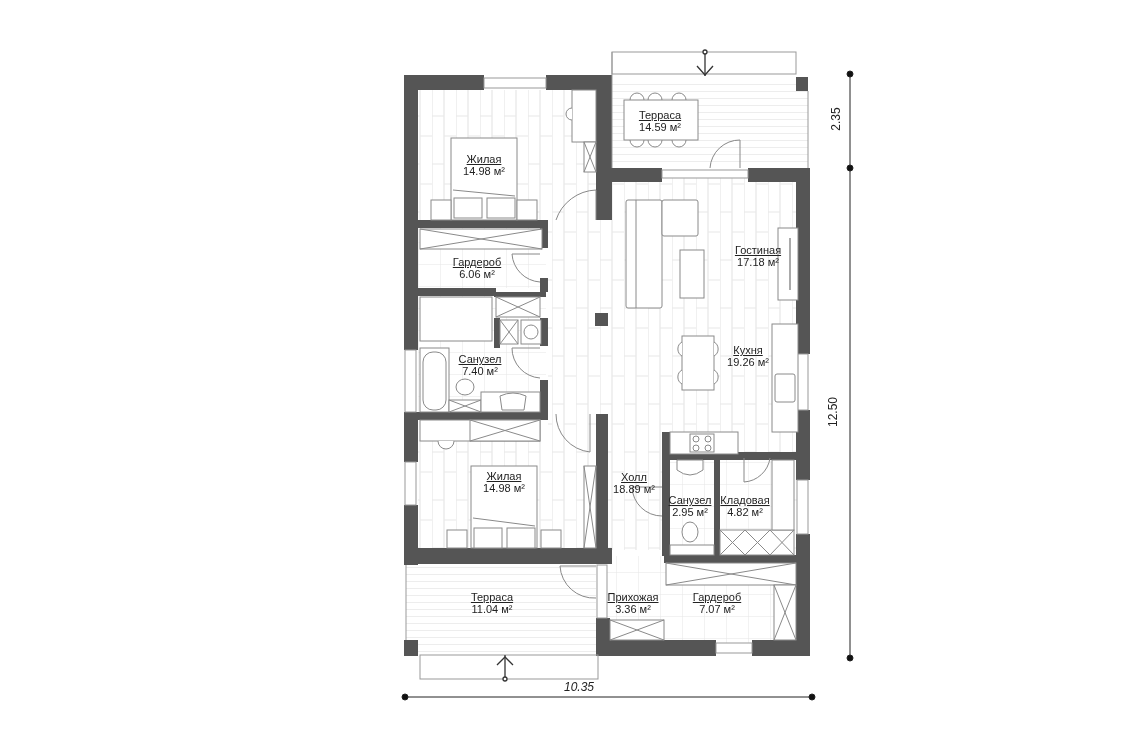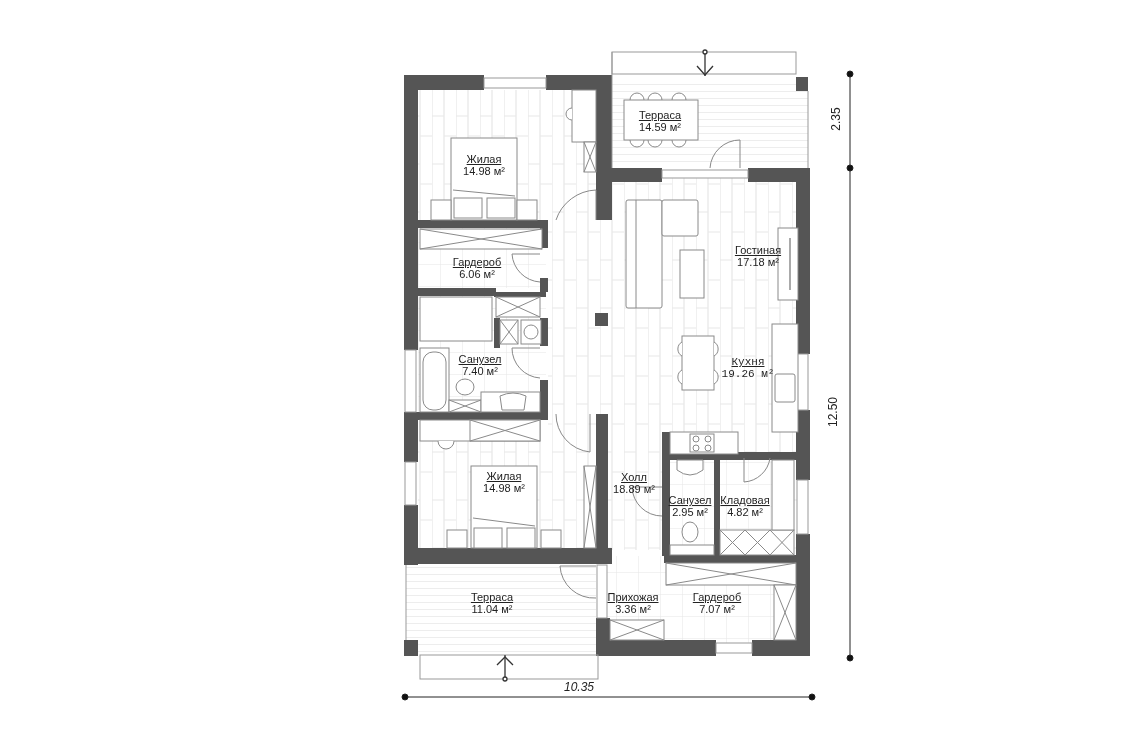--- a/index.html
+++ b/index.html
@@ -269,21 +269,21 @@
   <span class="area">6.06 м²</span>
 </div>
 <div class="label" style="left:750px; top:244px;margin-left:8px;">
   <span class="name">Гостиная</span>
   <span class="area">17.18 м²</span>
 </div>
 <div class="label" style="left:480px; top:353px;">
   <span class="name">Санузел</span>
   <span class="area">7.40 м²</span>
 </div>
-<div class="label" style="left:748px; top:356px;font-family:Liberation Mono, monospace;">
+<div class="label" style="left:748px; top:344px;">
   <span class="name">Кухня</span>
   <span class="area">19.26 м²</span>
 </div>
 <div class="label" style="left:504px; top:470px;">
   <span class="name">Жилая</span>
   <span class="area">14.98 м²</span>
 </div>
 <div class="label" style="left:634px; top:471px;">
   <span class="name">Холл</span>
   <span class="area">18.89 м²</span>

